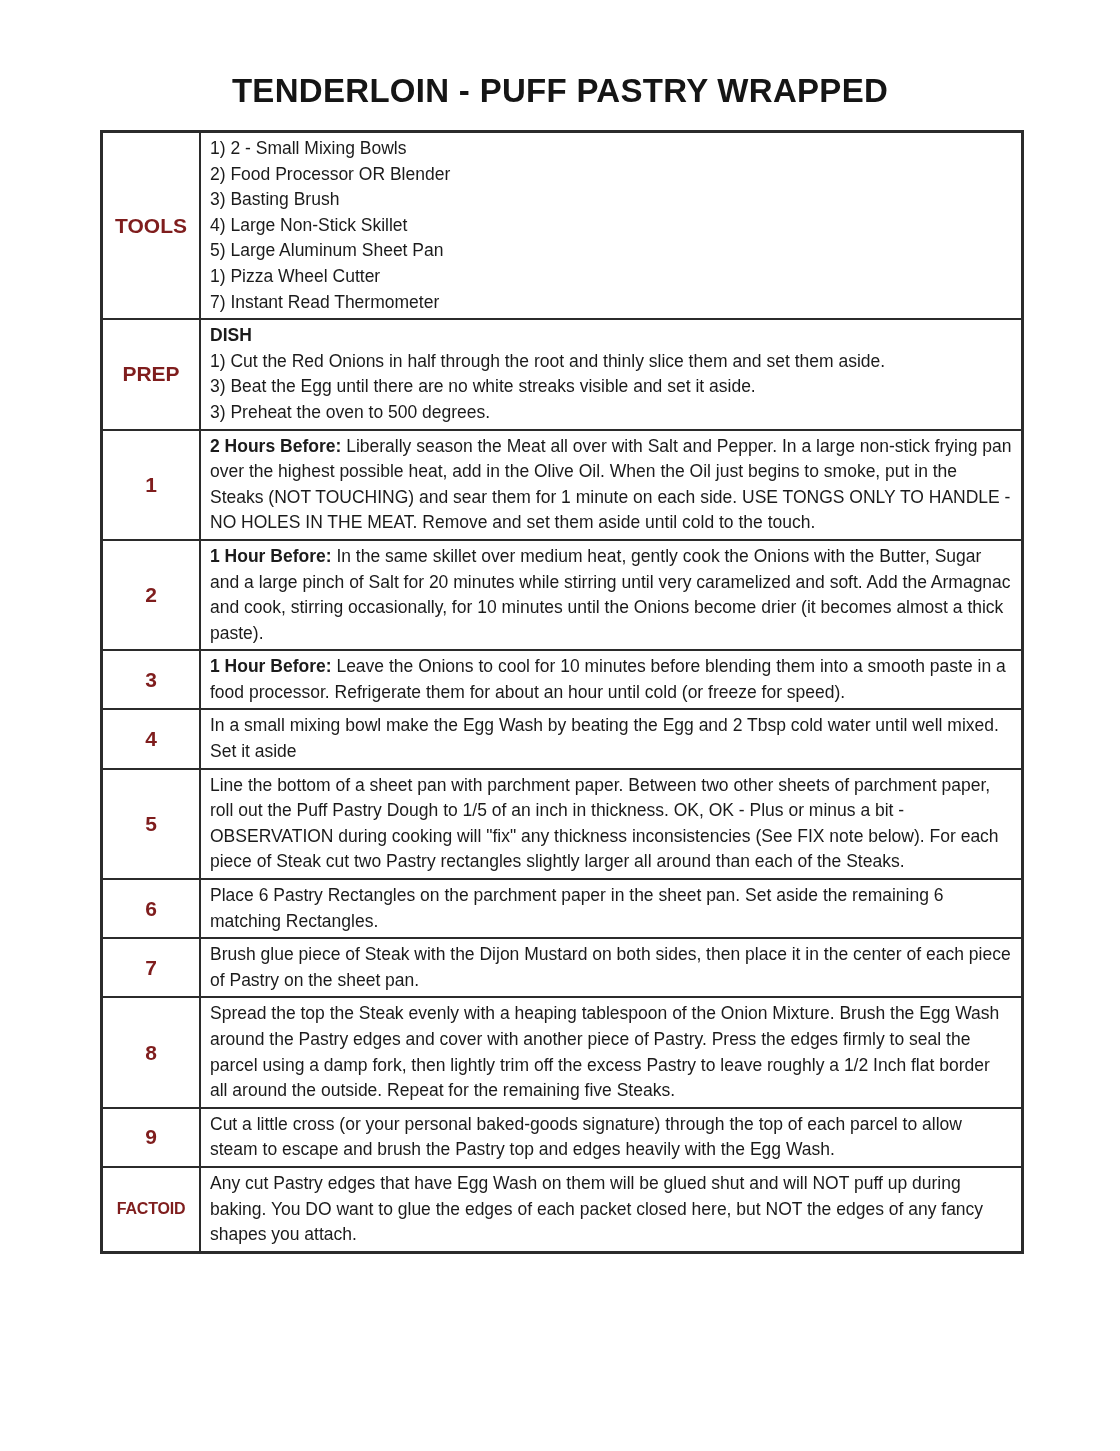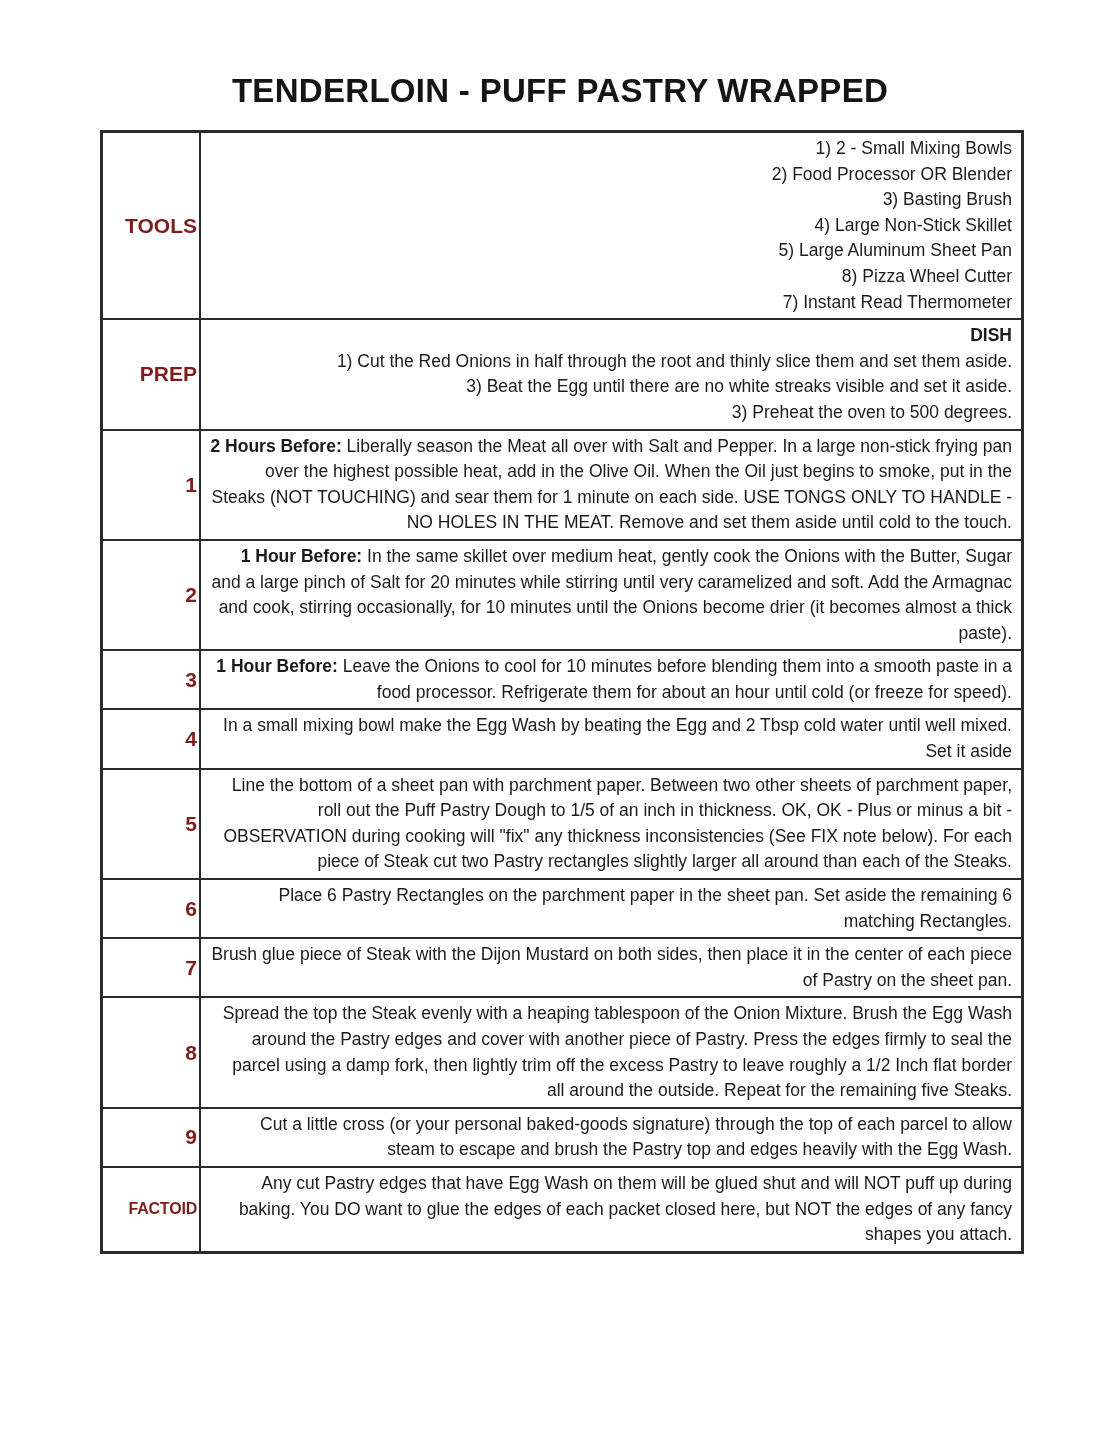--- a/index.html
+++ b/index.html
@@ -29,21 +29,20 @@
     position: absolute;
     top: 118px;
     left: 100px;
     width: 924px;
     border-collapse: collapse;
     border: 3px solid #2b2b2b;
     table-layout: fixed;
   }
   table.recipe td {
     border: 2px solid #2b2b2b;
-    text-align: right;
   }
   .label-cell {
     width: 92px;
     text-align: center;
     vertical-align: middle;
     font-weight: bold;
     font-size: 21px;
     color: #7f1d1d;
     padding: 2px;
   }
@@ -60,21 +59,21 @@
 </style>
 </head>
 <body>
 
 <div class="page">
   <h1 class="title">TENDERLOIN - PUFF PASTRY WRAPPED</h1>
   <table class="recipe">
     <tbody>
         <tr>
           <td class="label-cell">TOOLS</td>
-          <td class="content-cell"><span>1) 2 - Small Mixing Bowls</span><br><span>2) Food Processor OR Blender</span><br><span>3) Basting Brush</span><br><span>4) Large Non-Stick Skillet</span><br><span>5) Large Aluminum Sheet Pan</span><br><span>8) Pizza Wheel Cutter</span><br><span>7) Instant Read Thermometer</span></td>
+          <td class="content-cell"><span>1) 2 - Small Mixing Bowls</span><br><span>2) Food Processor OR Blender</span><br><span>3) Basting Brush</span><br><span>4) Large Non-Stick Skillet</span><br><span>5) Large Aluminum Sheet Pan</span><br><span>1) Pizza Wheel Cutter</span><br><span>7) Instant Read Thermometer</span></td>
         </tr>
         <tr>
           <td class="label-cell">PREP</td>
           <td class="content-cell"><span class="bold">DISH</span><br><span>1) Cut the Red Onions in half through the root and thinly slice them and set them aside.</span><br><span>3) Beat the Egg until there are no white streaks visible and set it aside.</span><br><span>3) Preheat the oven to 500 degrees.</span></td>
         </tr>
         <tr>
           <td class="label-cell">1</td>
           <td class="content-cell"><span class="bold">2 Hours Before:</span><span> Liberally season the Meat all over with Salt and Pepper. In a large non-stick frying pan over the highest possible heat, add in the Olive Oil. When the Oil just begins to smoke, put in the Steaks (NOT TOUCHING) and sear them for 1 minute on each side. USE TONGS ONLY TO HANDLE - NO HOLES IN THE MEAT. Remove and set them aside until cold to the touch.</span></td>
         </tr>
         <tr>

